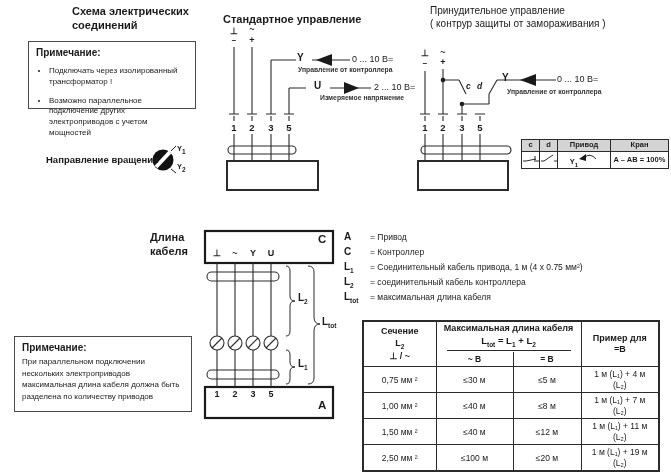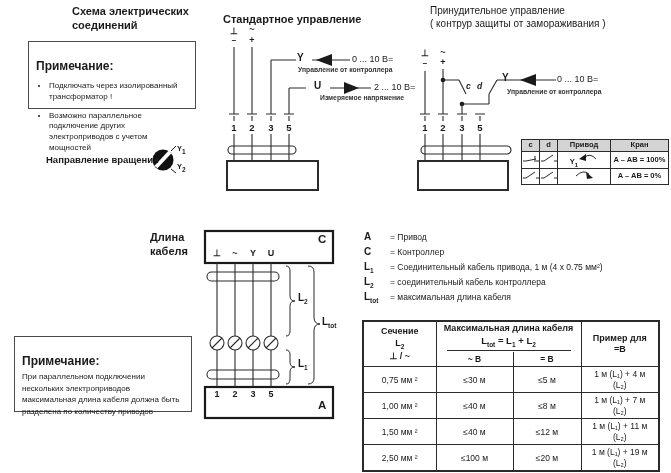--- a/index.html
+++ b/index.html
@@ -14,25 +14,25 @@
   .tn{position:absolute;width:14px;text-align:center;font-weight:bold;font-size:9.5px}
   .sym{position:absolute;width:14px;text-align:center;font-weight:bold;font-size:9px;line-height:1}
   .sig{font-size:10px;font-weight:bold}
   .rng{font-size:9px;font-weight:normal}
   .desc{font-size:6.8px;font-weight:bold;color:#333}
   .swlbl{font-size:8.5px;font-weight:bold;font-style:italic}
   .boxlbl{font-size:11.5px;font-weight:bold}
   .lsym{font-size:10px;font-weight:bold}
   .lsym sub{font-size:6.5px}
   .note{position:absolute;border:1px solid #4a4a4a;background:#fff;padding:5px 7px;box-sizing:border-box}
-  .note h4{margin:12px 0 3px;font-size:12px}
+  .note h4{margin:0 0 3px;font-size:10px}
   .note ul{margin:2px 0 0 13px;padding:0}
   .note li{font-size:8px;line-height:1.35;margin:8px 0 2px}
   .note p{margin:0;font-size:8px;line-height:1.45}
-  .lg-row{position:absolute;left:364px;font-size:8.5px;white-space:nowrap}
+  .lg-row{position:absolute;left:344px;font-size:8.5px;white-space:nowrap}
   .lg-term{display:inline-block;width:26px;font-size:10px;font-weight:bold}
   .lg-term sub{font-size:6.5px}
   
   .sw-table{position:absolute;left:521px;top:139px;border-collapse:collapse;table-layout:fixed;width:147px;border:1.5px solid #2b2b2b}
   .sw-table th,.sw-table td{border:1px solid #2b2b2b;padding:0 1px;font-size:7.5px;text-align:center;height:15px;line-height:1.1;overflow:hidden}
   .sw-table th{background:#d4d4d4;font-weight:bold;height:11px}
   .sw-table td.v{font-weight:bold;white-space:nowrap}
   .sw-table .drv{font-weight:bold}
   .sw-table .drv sub{font-size:6px}
   
@@ -180,33 +180,20 @@
             </svg></td>
         <td><svg width="16" height="11" viewBox="0 0 16 11">
               <path d="M0,8 H3 M13,8 H16 M3,8 L12,2" stroke="#2b2b2b" fill="none"></path>
             </svg></td>
         <td class="drv"><span><span>Y</span><sub>1</sub></span><svg width="20" height="12" viewBox="0 0 20 12">
               <path d="M6,6 Q12,0 18,7" stroke="#2b2b2b" fill="none"></path>
               <polygon points="1,7 8,2 8,9" fill="#1a1a1a"></polygon>
             </svg></td>
         <td class="v">A – AB = 100%</td>
       </tr>
-      <tr>
-        <td><svg width="16" height="11" viewBox="0 0 16 11">
-              <path d="M0,8 H3 M13,8 H16 M3,8 L12,2" stroke="#2b2b2b" fill="none"></path>
-            </svg></td>
-        <td><svg width="16" height="11" viewBox="0 0 16 11">
-              <path d="M0,8 H3 M13,8 H16 M3,8 L12,2" stroke="#2b2b2b" fill="none"></path>
-            </svg></td>
-        <td><svg width="22" height="12" viewBox="0 0 22 12">
-              <path d="M3,7 Q10,0 16,5" stroke="#2b2b2b" fill="none"></path>
-              <polygon points="20,9 13,3 14,10" fill="#1a1a1a"></polygon>
-            </svg></td>
-        <td class="v">A – AB = 0%</td>
-      </tr>
     </tbody>
   </table>
 
   <div class="abs t-title pre" style="left:150px;top:231px">Длина
 кабеля</div>
   <div class="abs boxlbl" style="left:318px;top:233px">C</div>
   <div class="abs boxlbl" style="left:318px;top:399px">A</div>
   <div class="tn" style="left:210px;top:248px;font-size:9px">⊥</div>
   <div class="tn" style="left:228px;top:248px;font-size:9px">~</div>
   <div class="tn" style="left:246px;top:248px;font-size:9px">Y</div>

